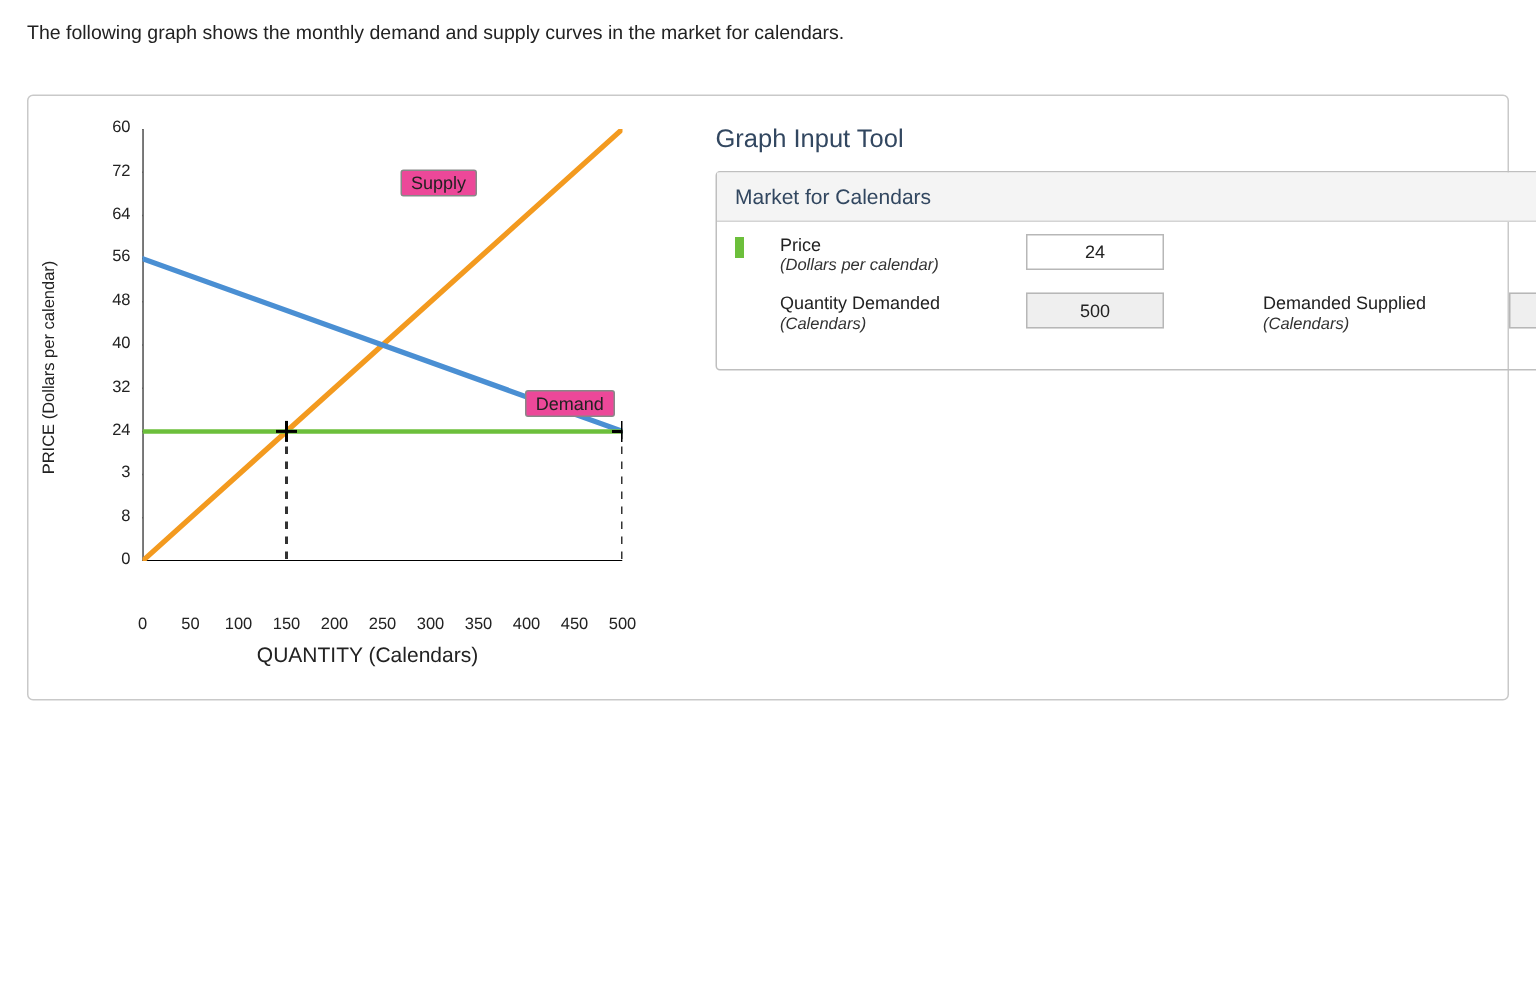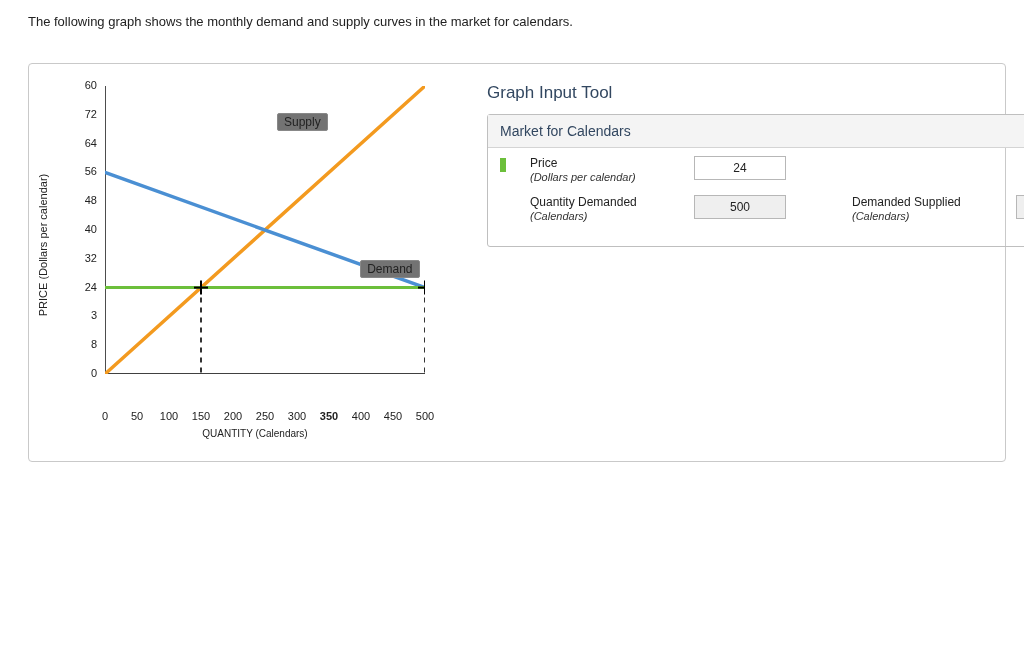--- a/index.html
+++ b/index.html
@@ -5,21 +5,21 @@
   html, body {
     margin: 0;
     padding: 0;
     background: #fff;
     font-family: Verdana, Arial, sans-serif;
     font-size: 13px;
     color: #222;
     width: 1024px;
   }
   .page {
-    padding: 14px 18px 20px 28px;
+    padding: 14px 18px 20px 18px;
     box-sizing: border-box;
   }
   .intro1 { margin-bottom: 34px; }
   .intro2 { font-style: italic; margin-bottom: 34px; line-height: 2.1; }
 
   .panel {
     border: 1px solid #c9c9c9;
     border-radius: 4px;
     padding: 16px 18px 22px 18px;
     display: flex;
@@ -39,21 +39,21 @@
     left: -4px;
     top: 50%;
     transform: translate(-50%, -50%) rotate(-90deg);
     transform-origin: center;
     font-size: 11px;
     color: #222;
     white-space: nowrap;
   }
   .xlabel {
     text-align: center;
-    font-size: 10px;
+    font-size: 14px;
     margin-top: 2px;
     margin-left: 48px;
     width: 320px;
   }
   .ytick {
     position: absolute;
     right: 0;
     font-size: 11px;
     text-align: right;
     width: 40px;
@@ -68,21 +68,21 @@
   .plot {
     position: absolute;
     left: 58px;
     top: 6px;
     width: 320px;
     height: 288px;
   }
   .series-label {
     position: absolute;
     font-size: 12px;
-    background: #737373;
+    background: #ec4899;
     border: 1px solid #888;
     padding: 1px 6px;
     border-radius: 2px;
     color: #222;
   }
 
   
   .tool { flex: 1; padding-top: 2px; }
   .tool-title {
     font-family: Verdana, sans-serif;
@@ -214,21 +214,21 @@
         </div>
       </div>
       <div id="xticks" style="position:relative; height:16px; margin-left:58px; width:320px;">
           <div class="xtick" style="left: -15px; position: absolute;">0</div>
           <div class="xtick" style="left: 17px; position: absolute;">50</div>
           <div class="xtick" style="left: 49px; position: absolute;">100</div>
           <div class="xtick" style="left: 81px; position: absolute;">150</div>
           <div class="xtick" style="left: 113px; position: absolute; text-align: center;">200</div>
           <div class="xtick" style="left: 145px; position: absolute;">250</div>
           <div class="xtick" style="left: 177px; position: absolute;">300</div>
-          <div class="xtick" style="left: 209px; position: absolute; font-weight: bold;">350</div>
+          <div class="xtick" style="left: 209px; position: absolute;">350</div>
           <div class="xtick" style="left: 241px; position: absolute;">400</div>
           <div class="xtick" style="left: 273px; position: absolute;">450</div>
           <div class="xtick" style="left: 305px; position: absolute;">500</div>
         </div>
       <div class="xlabel">QUANTITY (Calendars)</div>
     </div>
 
     <div class="tool">
       <div class="tool-title">
         <span>Graph Input Tool</span>

